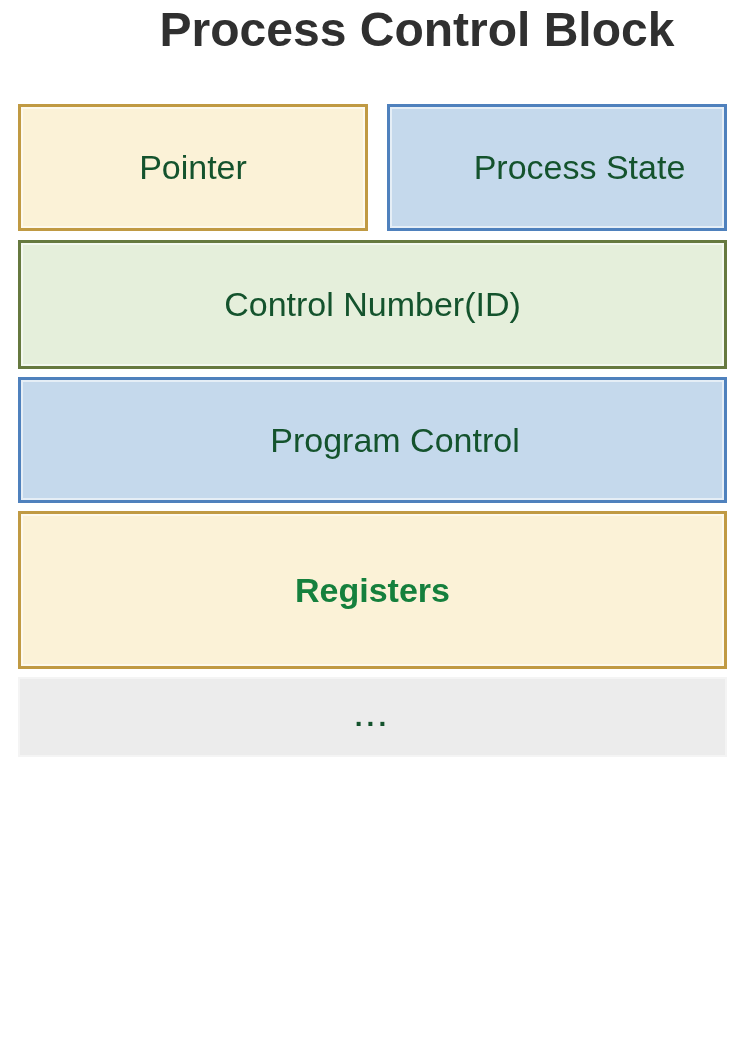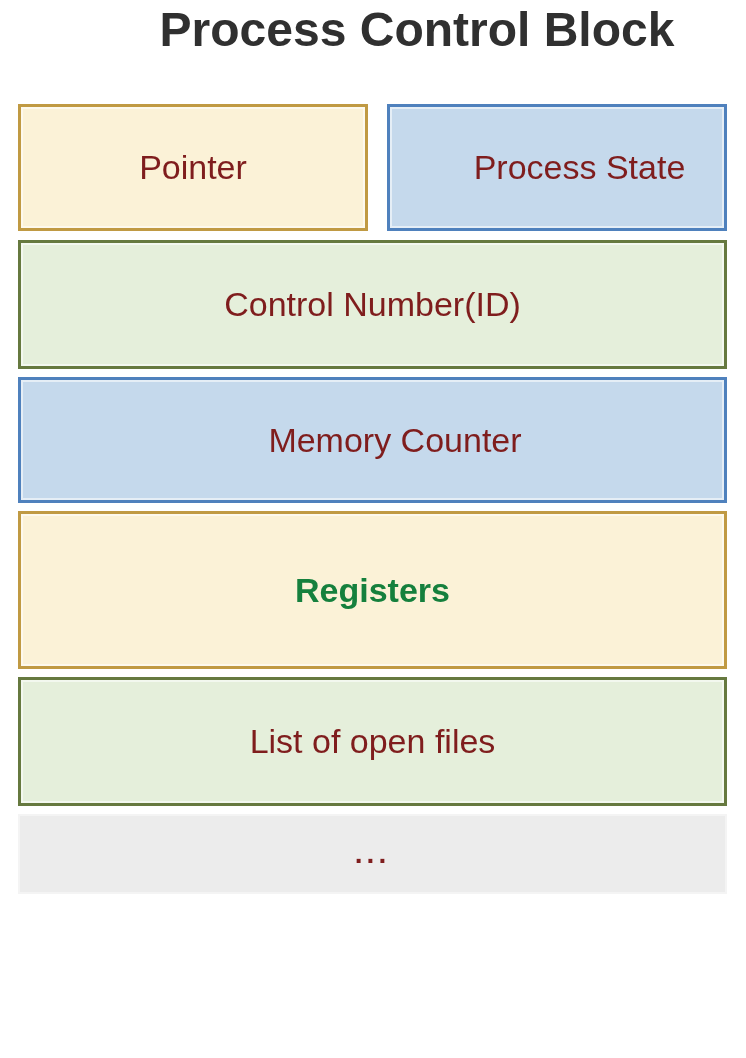--- a/index.html
+++ b/index.html
@@ -37,21 +37,21 @@
   .mb9 { margin-bottom: 9px; }
   .mb8 { margin-bottom: 8px; }
 
   .box {
     box-sizing: border-box;
     display: flex;
     align-items: center;
     justify-content: center;
     width: 100%;
     font-size: 34px;
-    color: #7f1d1d;
+    color: #14532d;
     box-shadow: inset 0 0 0 2px rgba(255,255,255,0.55);
   }
   .h127 { height: 127px; }
   .h129 { height: 129px; }
   .h126 { height: 126px; }
   .h158 { height: 158px; }
   .h80  { height: 80px; }
 
   .yellow { background: #fbf2d7; border: 3px solid #c09a43; }
   .blue   { background: #c5d9ec; border: 3px solid #4f81bd; padding-left: 45px; }
@@ -82,30 +82,27 @@
     <div class="row mb9">
       <div class="box yellow h127 w-pointer">Pointer</div>
       <div class="box blue h127 flex1">Process State</div>
     </div>
 
     <div class="row mb8">
       <div class="box green h129">Control Number(ID)</div>
     </div>
 
     <div class="row mb8">
-      <div class="box blue h126">Memory Counter</div>
+      <div class="box blue h126">Program Control</div>
     </div>
 
     <div class="row mb8">
       <div class="box yellow h158 bold-label">Registers</div>
     </div>
 
 
-    <div class="row mb8">
-      <div class="box green h129">List of open files</div>
-    </div>
 
     <div class="row">
       <div class="box gray h80">...</div>
     </div>
 
   </div>
 </div>
 
 </body></html>

